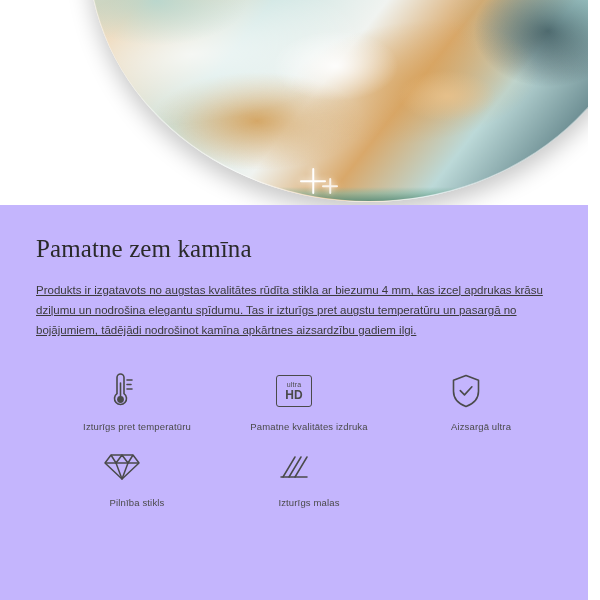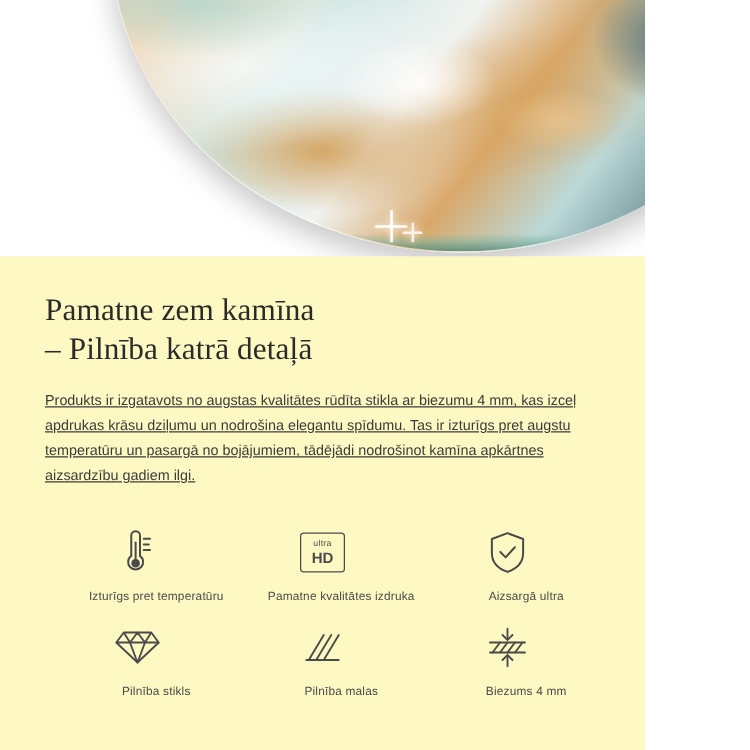--- a/index.html
+++ b/index.html
@@ -8,23 +8,23 @@
   }
   body {
     width: 600px;
     height: 600px;
     background: #ffffff;
     font-family: "Liberation Sans", sans-serif;
     overflow: hidden;
   }
   .page {
     position: relative;
-    width: 516px;
+    width: 588px;
     height: 600px;
-    background: #fef9c3;
+    background: #c4b5fd;
     overflow: hidden;
   }
 
   
   .hero {
     position: relative;
     width: 600px;
     height: 205px;
     overflow: hidden;
     background: #ffffff;
@@ -173,21 +173,20 @@
       <div class="hero-edge"></div>
     </div>
     <div class="sparkle s1"></div>
     <div class="sparkle s2"></div>
   </div>
 
   <div class="content">
 
     <h1 class="headline">
       <span>Pamatne zem kamīna</span>
-      <span class="line2">– Pilnība katrā detaļā</span>
     </h1>
 
     <p class="paragraph">Produkts ir izgatavots no augstas kvalitātes rūdīta stikla ar biezumu 4 mm, kas izceļ apdrukas krāsu dziļumu un nodrošina elegantu spīdumu. Tas ir izturīgs pret augstu temperatūru un pasargā no bojājumiem, tādējādi nodrošinot kamīna apkārtnes aizsardzību gadiem ilgi.</p>
 
     <div class="features">
 
       <div class="feature">
         <div class="feature-icon">
           <svg width="36" height="40" viewBox="0 0 36 40" fill="none" stroke="#4a4a4a" stroke-width="1.6" stroke-linecap="round">
             <path d="M13 6.5a3.5 3.5 0 0 1 7 0v16.2a6 6 0 1 1-7 0z"></path>
@@ -233,32 +232,19 @@
 
       <div class="feature">
         <div class="feature-icon">
           <svg width="36" height="34" viewBox="0 0 36 34" fill="none" stroke="#4a4a4a" stroke-width="1.5" stroke-linecap="round">
             <path d="M7 27 19 7"></path>
             <path d="M13 27 25 7"></path>
             <path d="M19 27 31 7"></path>
             <path d="M5 27h26"></path>
           </svg>
         </div>
-        <div class="feature-label">Pilnība malas</div>
-      </div>
-
-      <div class="feature">
-        <div class="feature-icon">
-          <svg width="38" height="36" viewBox="0 0 38 36" fill="none" stroke="#4a4a4a" stroke-width="1.5" stroke-linecap="round">
-            <path d="M19 3v8"></path>
-            <path d="m15 8 4 4 4-4"></path>
-            <path d="M19 33v-8"></path>
-            <path d="m15 28 4-4 4 4"></path>
-            <path d="M5 14h28M5 22h28"></path>
-            <path d="M7 22 13 14M13 22 19 14M19 22 25 14M25 22 31 14"></path>
-          </svg>
-        </div>
-        <div class="feature-label">Biezums 4 mm</div>
-      </div>
+        <div class="feature-label">Izturīgs malas</div>
+      </div>
+
 
     </div>
   </div>
 </div>
 
 </body></html>

